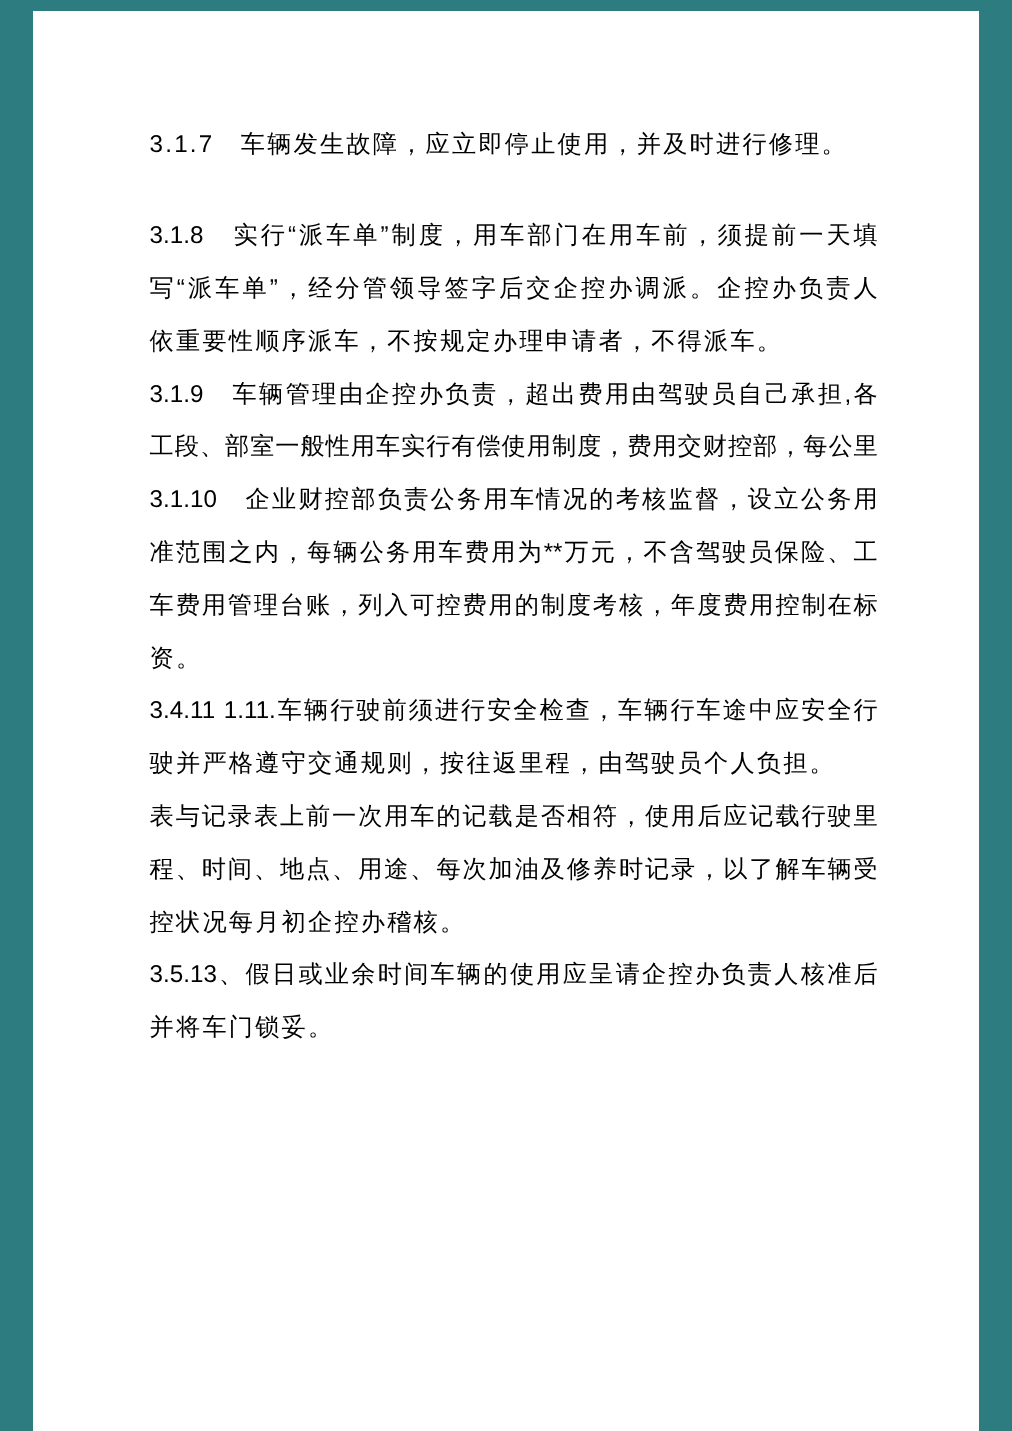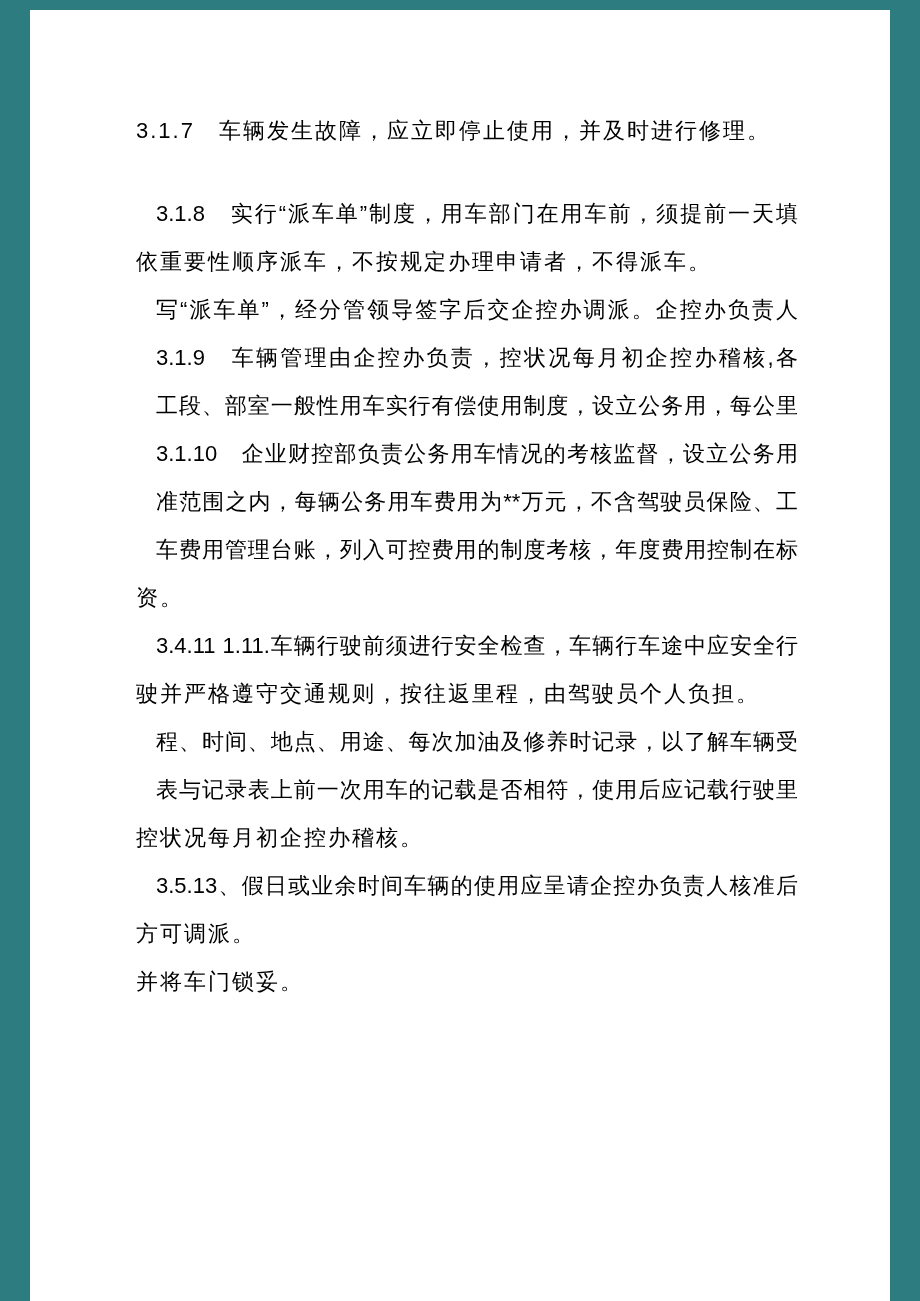--- a/index.html
+++ b/index.html
@@ -30,58 +30,56 @@
   .para { margin: 0; }
   .line {
     text-align: left;
     letter-spacing: 2px;
     white-space: pre-wrap;
   }
   .line.just {
     letter-spacing: 0;
     text-align: justify;
     text-align-last: justify;
-    margin-left: 20px;
   }
   .para-spacer { height: 35px; }
 </style>
 </head>
 <body style="background: rgb(45, 124, 127);">
 
 <div class="paper" style="background: rgb(255, 255, 255);">
   <div class="content" style="color: rgb(0, 0, 0);">
       <div class="para">
         <div class="line">3.1.7　车辆发生故障，应立即停止使用，并及时进行修理。</div>
       </div>
       <div class="para-spacer"></div>
       <div class="para">
         <div class="line just">3.1.8　实行“派车单”制度，用车部门在用车前，须提前一天填</div>
+        <div class="line just">写“派车单”，经分管领导签字后交企控办调派。企控办负责人</div>
         <div class="line">依重要性顺序派车，不按规定办理申请者，不得派车。</div>
-        <div class="line just">写“派车单”，经分管领导签字后交企控办调派。企控办负责人</div>
       </div>
       <div class="para">
-        <div class="line just">3.1.9　车辆管理由企控办负责，控状况每月初企控办稽核,各</div>
-        <div class="line just">工段、部室一般性用车实行有偿使用制度，设立公务用，每公里</div>
+        <div class="line just">3.1.9　车辆管理由企控办负责，超出费用由驾驶员自己承担,各</div>
+        <div class="line just">工段、部室一般性用车实行有偿使用制度，费用交财控部，每公里</div>
       </div>
       <div class="para">
         <div class="line just">3.1.10　企业财控部负责公务用车情况的考核监督，设立公务用</div>
         <div class="line just">准范围之内，每辆公务用车费用为**万元，不含驾驶员保险、工</div>
         <div class="line just">车费用管理台账，列入可控费用的制度考核，年度费用控制在标</div>
         <div class="line">资。</div>
       </div>
       <div class="para">
         <div class="line just">3.4.11 1.11.车辆行驶前须进行安全检查，车辆行车途中应安全行</div>
         <div class="line">驶并严格遵守交通规则，按往返里程，由驾驶员个人负担。</div>
       </div>
       <div class="para">
+        <div class="line just">表与记录表上前一次用车的记载是否相符，使用后应记载行驶里</div>
         <div class="line just">程、时间、地点、用途、每次加油及修养时记录，以了解车辆受</div>
-        <div class="line just">表与记录表上前一次用车的记载是否相符，使用后应记载行驶里</div>
         <div class="line">控状况每月初企控办稽核。</div>
       </div>
       <div class="para">
         <div class="line just">3.5.13、假日或业余时间车辆的使用应呈请企控办负责人核准后</div>
-        <div class="line">方可调派。</div>
       </div>
       <div class="para">
         <div class="line">并将车门锁妥。</div>
       </div>
     </div>
 </div>
 
 </body></html>

